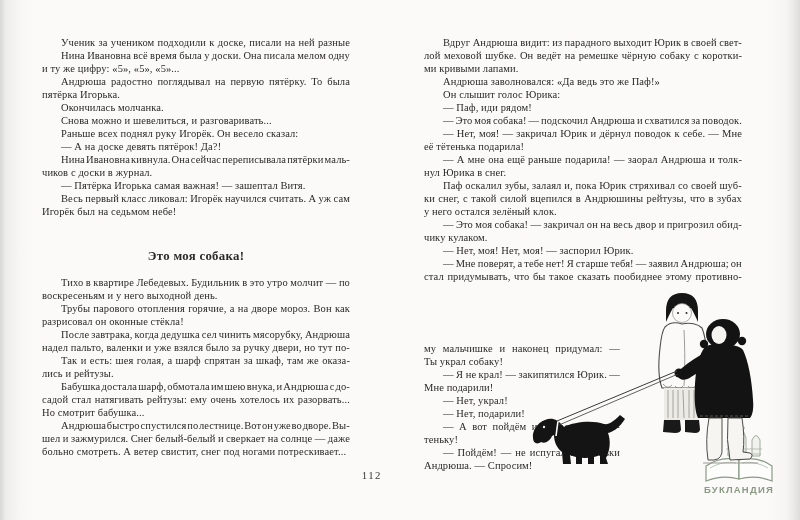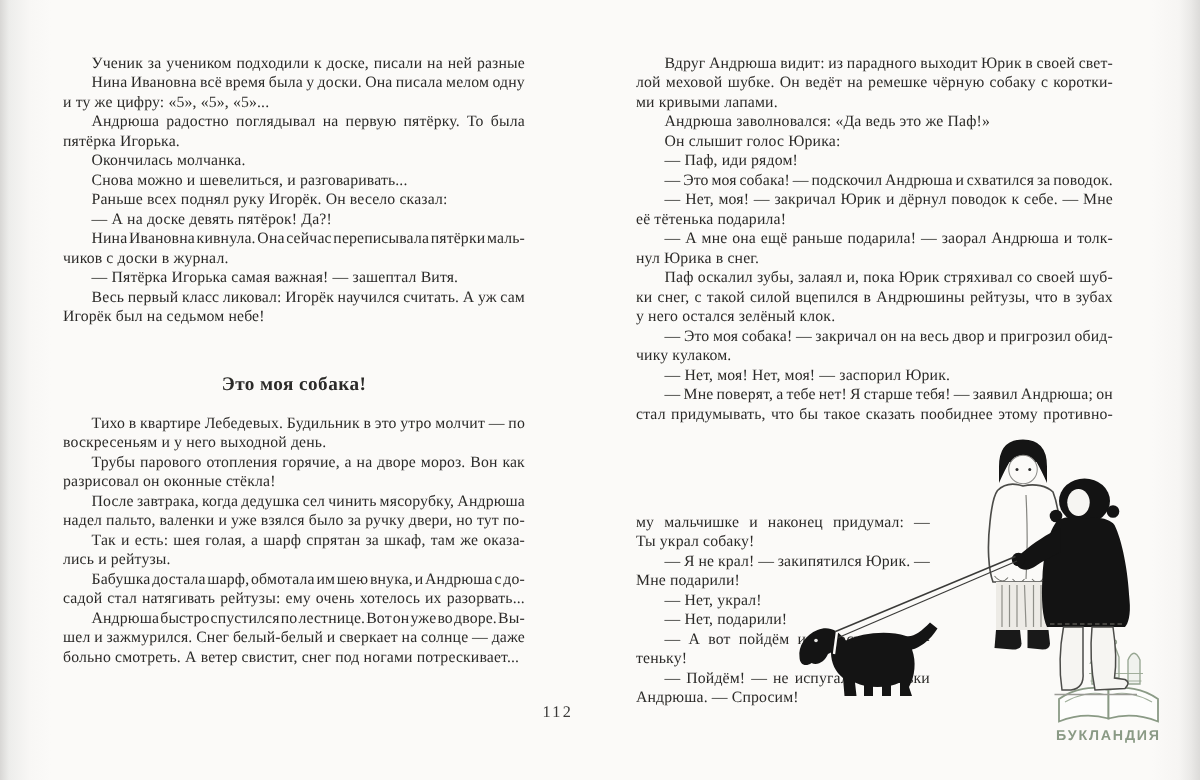--- a/index.html
+++ b/index.html
@@ -198,20 +198,21 @@
           <span>садой</span>
           <span>стал</span>
           <span>натягивать</span>
           <span>рейтузы:</span>
           <span>ему</span>
           <span>очень</span>
           <span>хотелось</span>
           <span>их</span>
           <span>разорвать...</span>
         </div>
+        <div class="ln">Но смотрит бабушка...</div>
         <div class="ln ind just">
           <span>Андрюша</span>
           <span>быстро</span>
           <span>спустился</span>
           <span>по</span>
           <span>лестнице.</span>
           <span>Вот</span>
           <span>он</span>
           <span>уже</span>
           <span>во</span>

